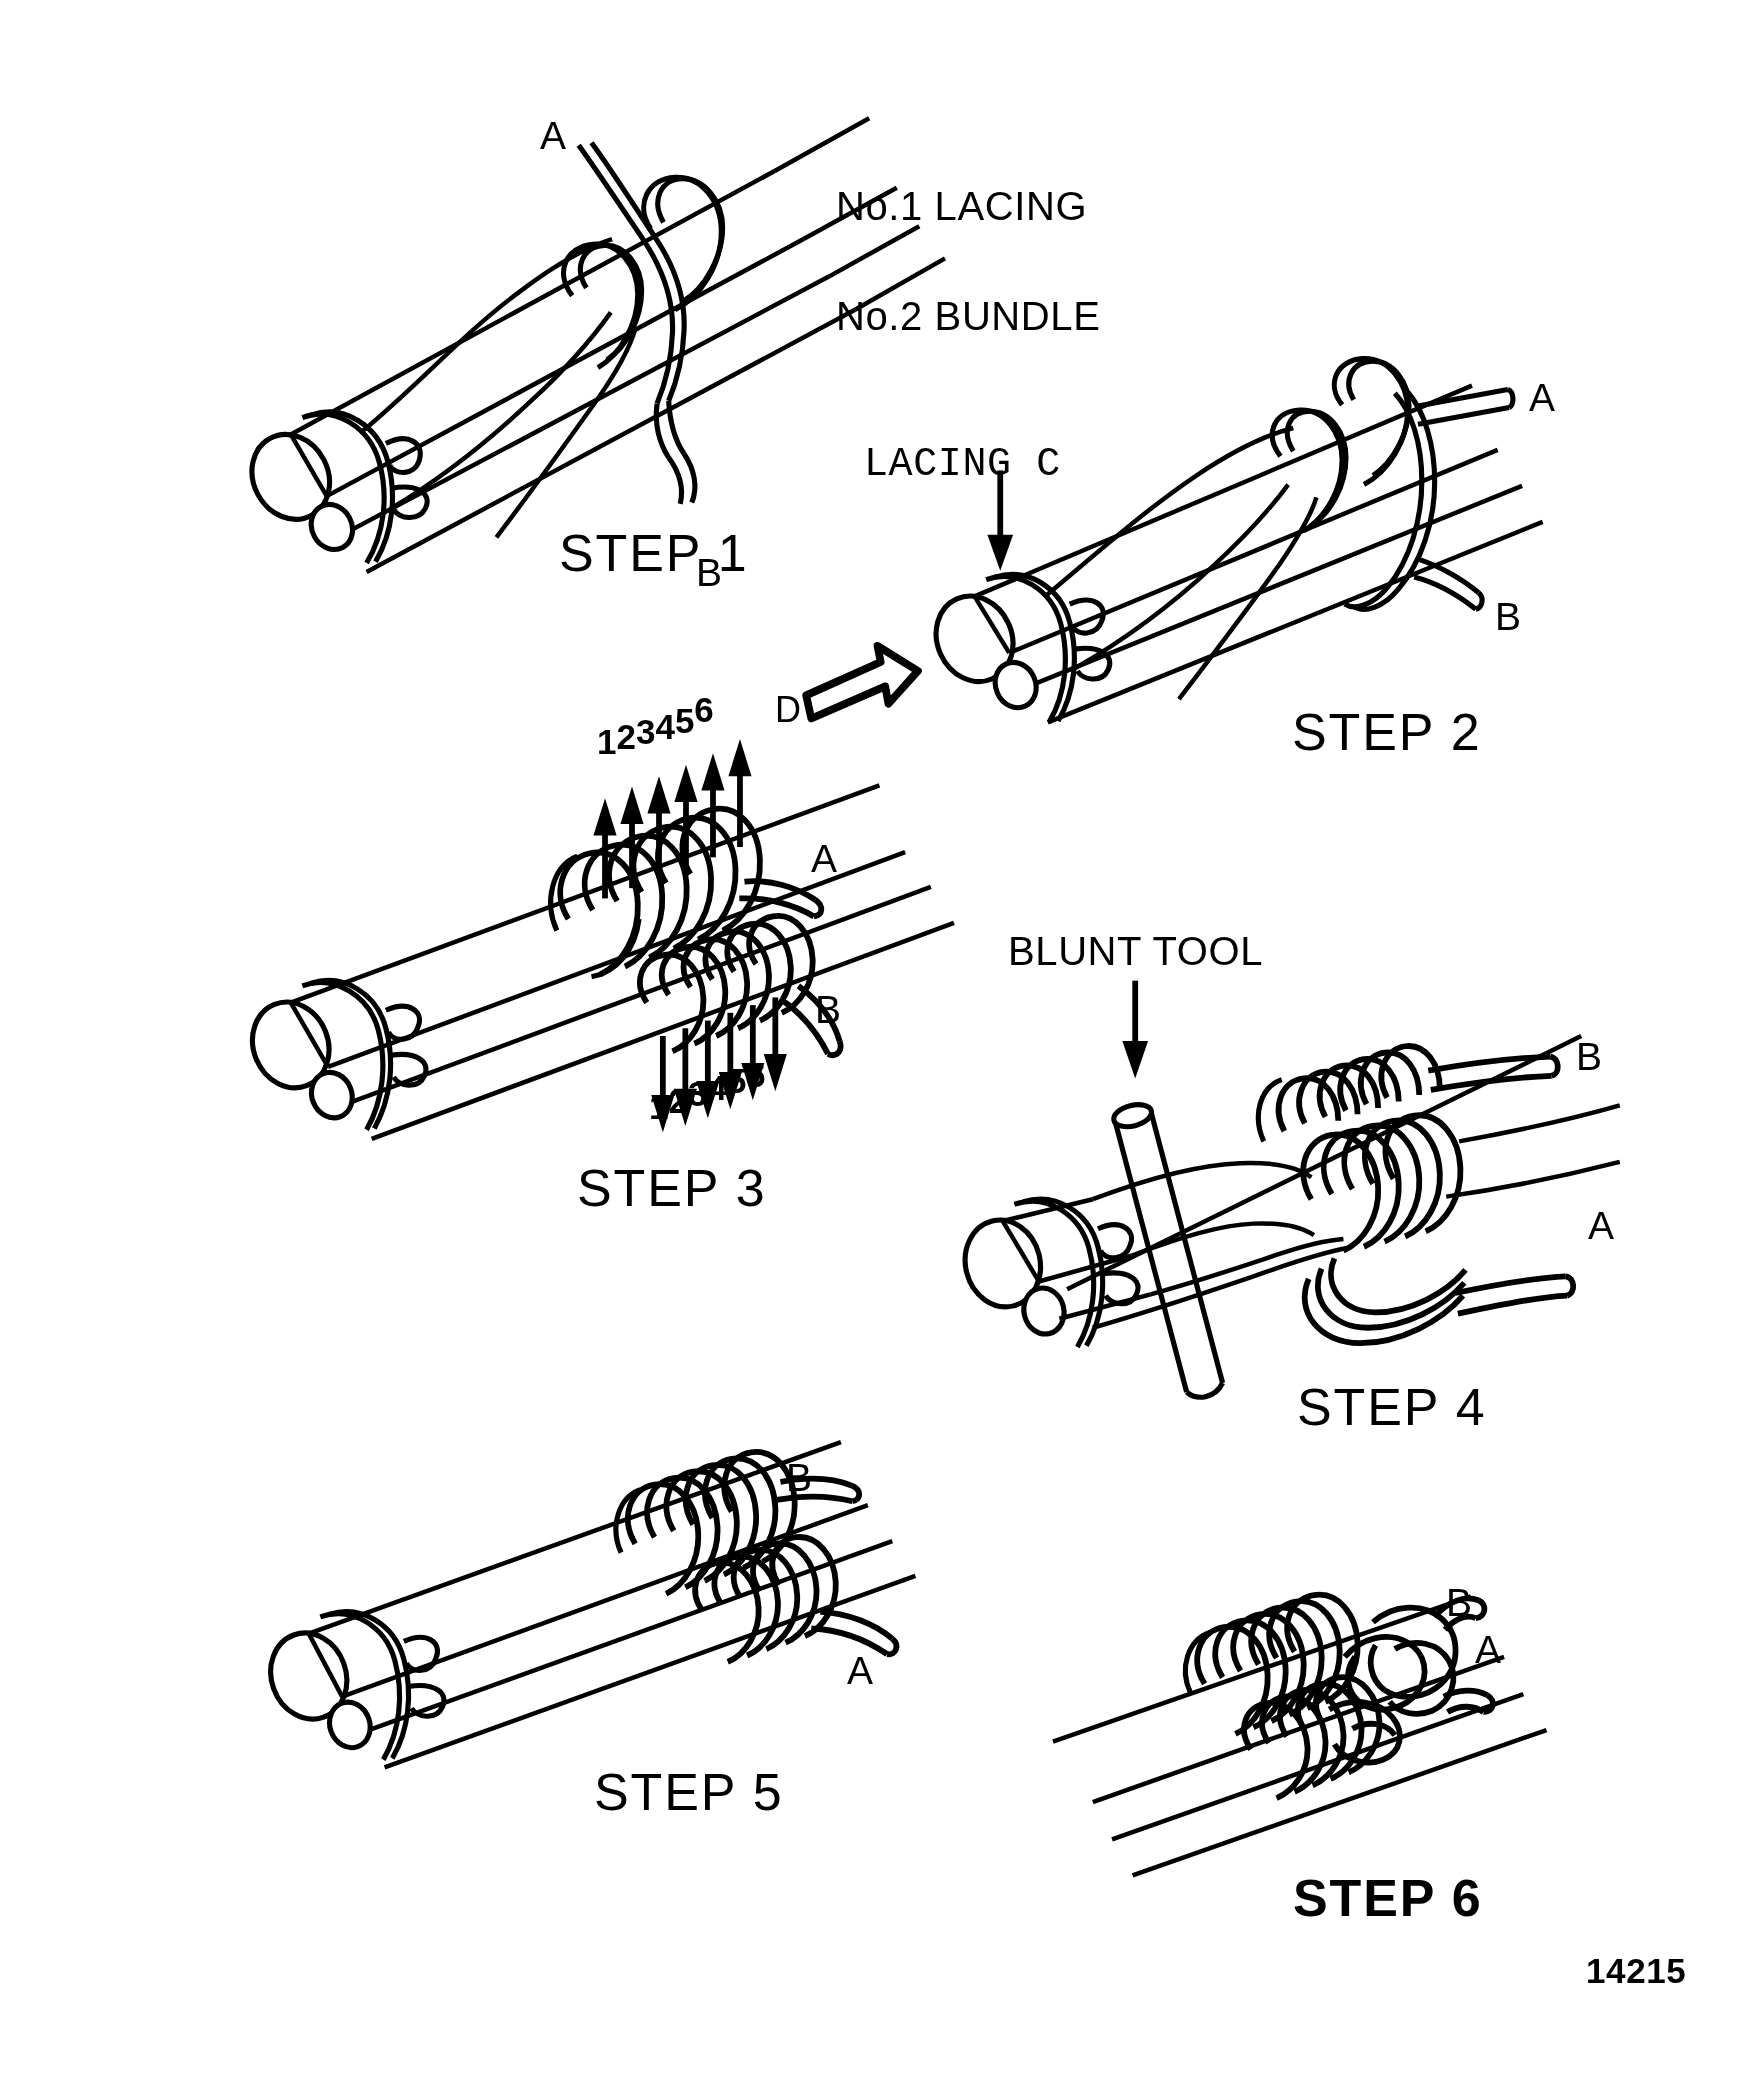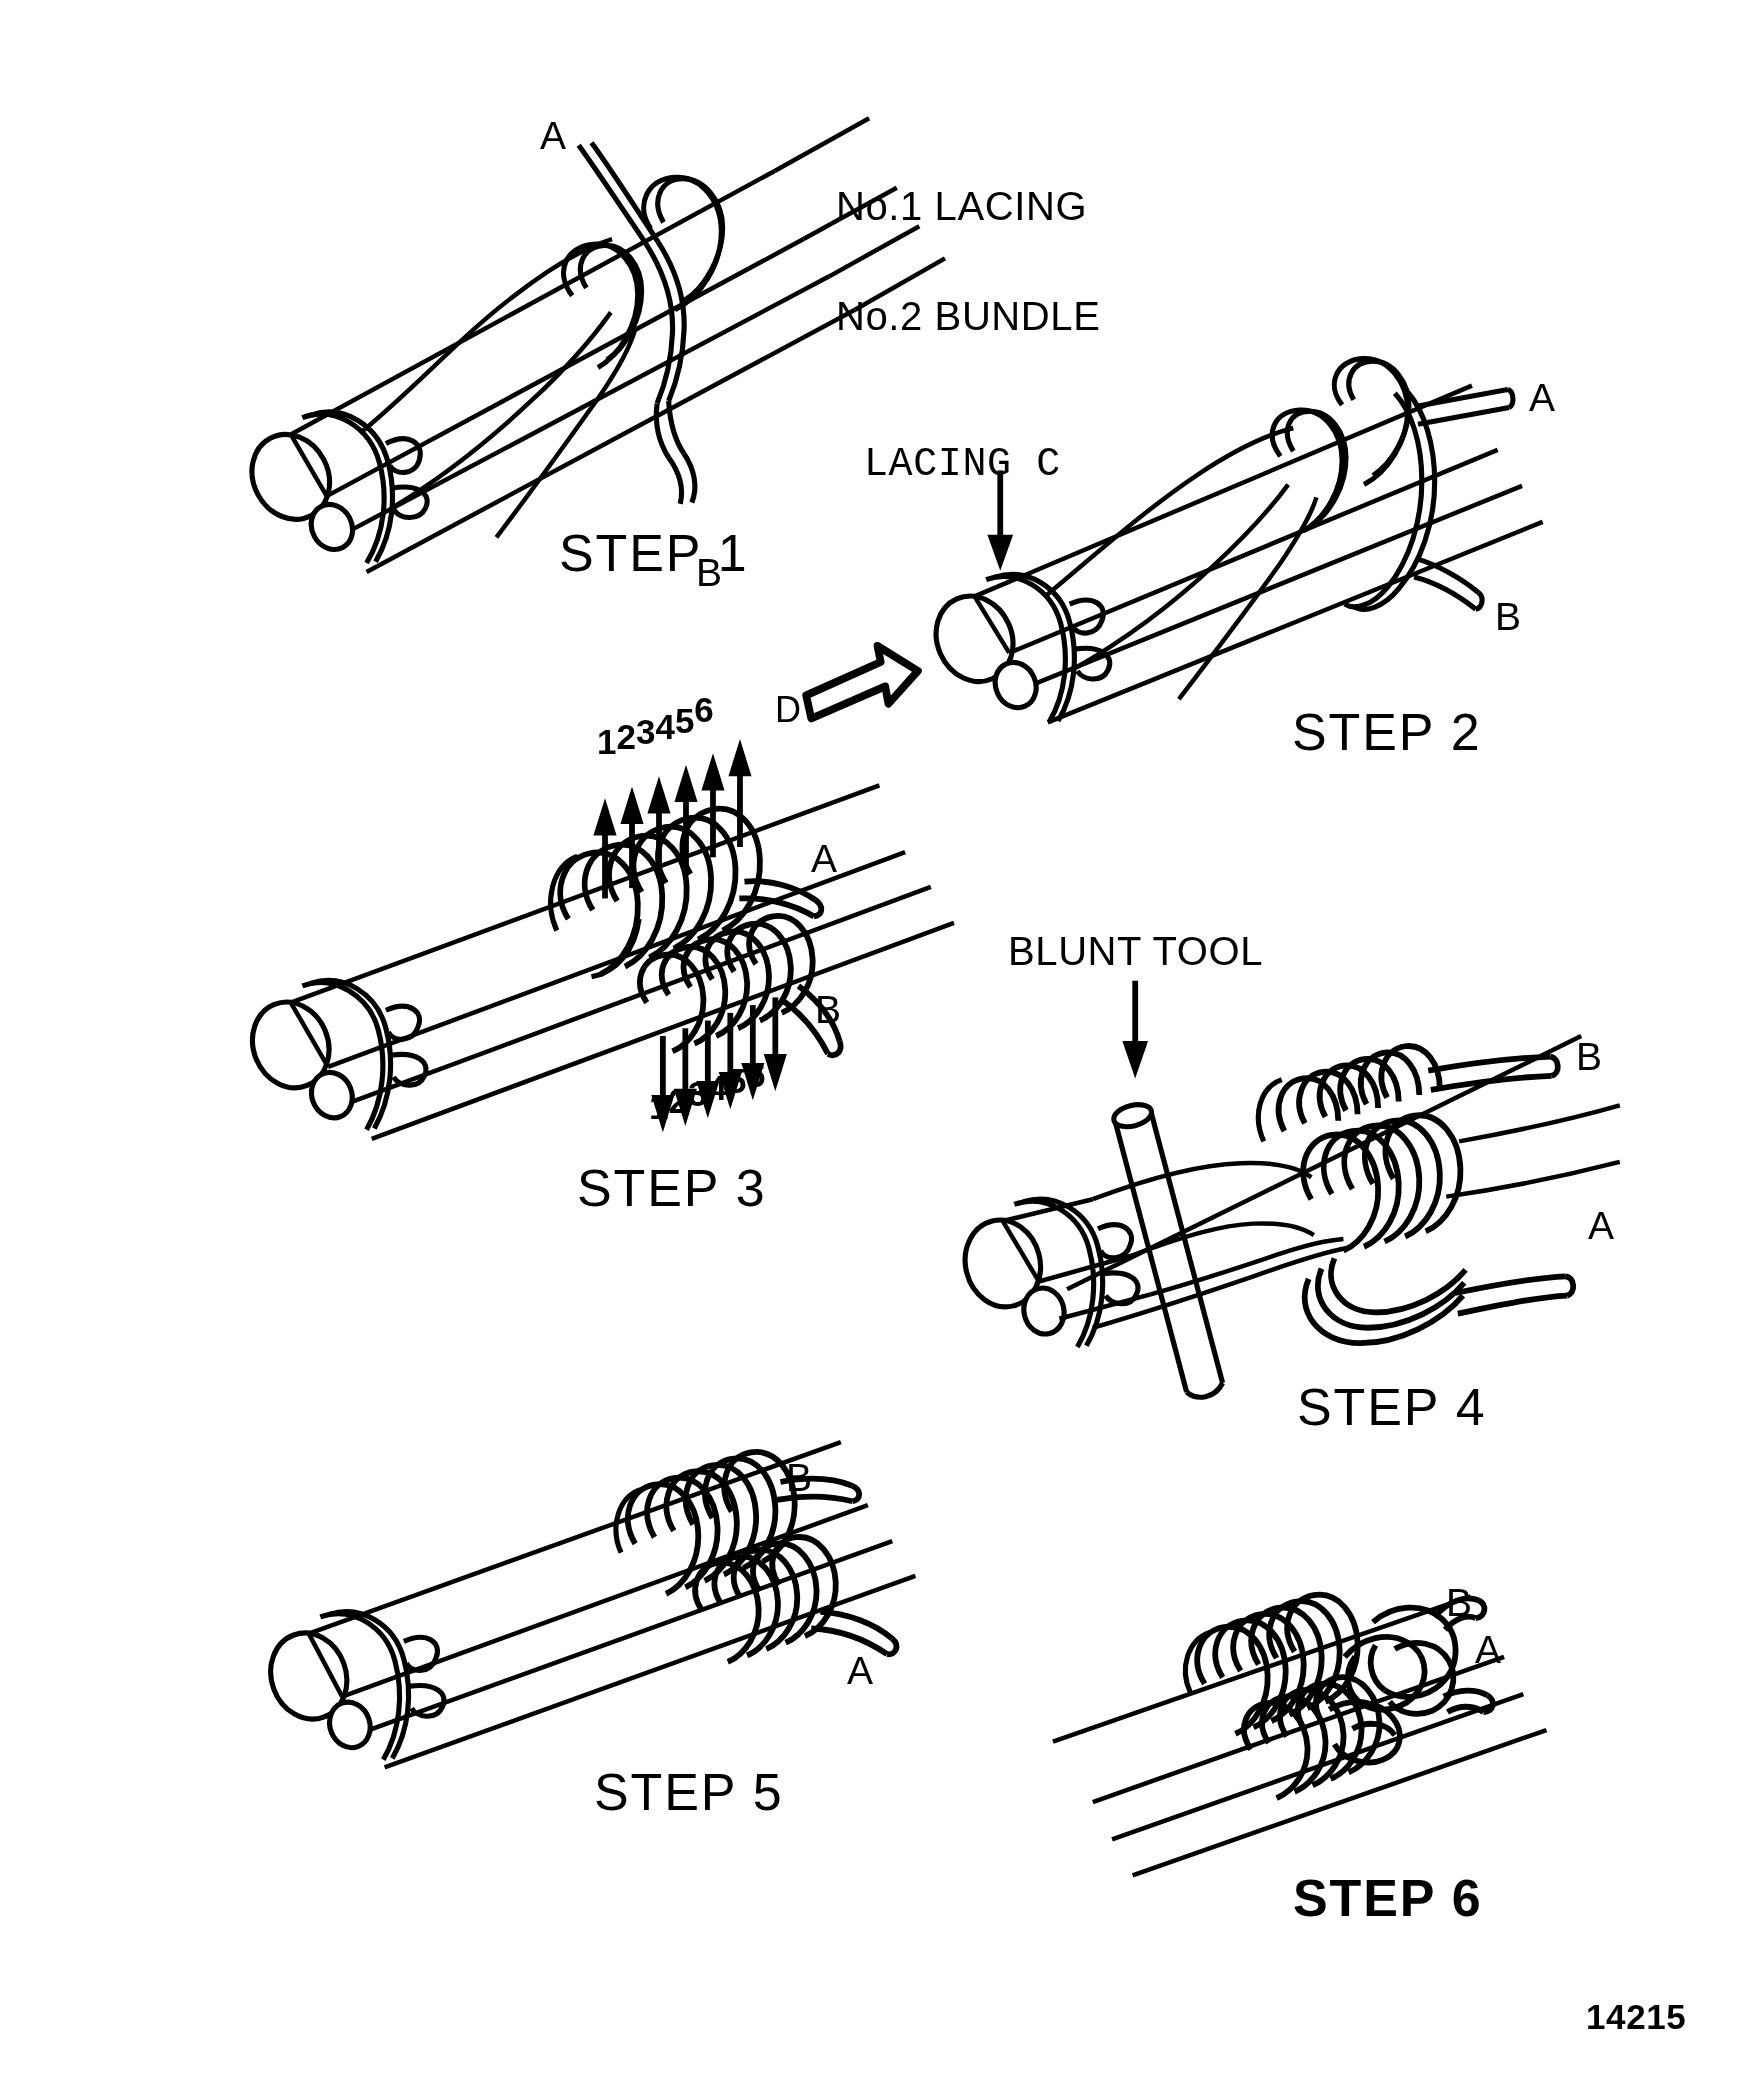--- a/index.html
+++ b/index.html
@@ -477,16 +477,16 @@
   <div class="lbl lbl-ab" style="left:786px; top:1458px;">B</div>
   <div class="lbl lbl-ab" style="left:847px; top:1651px;">A</div>
 
   <div class="lbl lbl-step" style="left:570px; top:1766px;margin-left:24px;">STEP 5</div>
 
   <div class="lbl lbl-ab" style="left:1446px; top:1583px;">B</div>
   <div class="lbl lbl-ab" style="left:1475px; top:1630px;">A</div>
 
   <div class="lbl lbl-step" style="left:1293px; top:1872px;font-weight:bold;">STEP 6</div>
 
-  <div class="lbl lbl-fig" style="left:1586px; top:1953px;margin-top:46px;">14215</div>
+  <div class="lbl lbl-fig" style="left:1586px; top:1953px;">14215</div>
 
 </div>
 
 
 </body></html>

